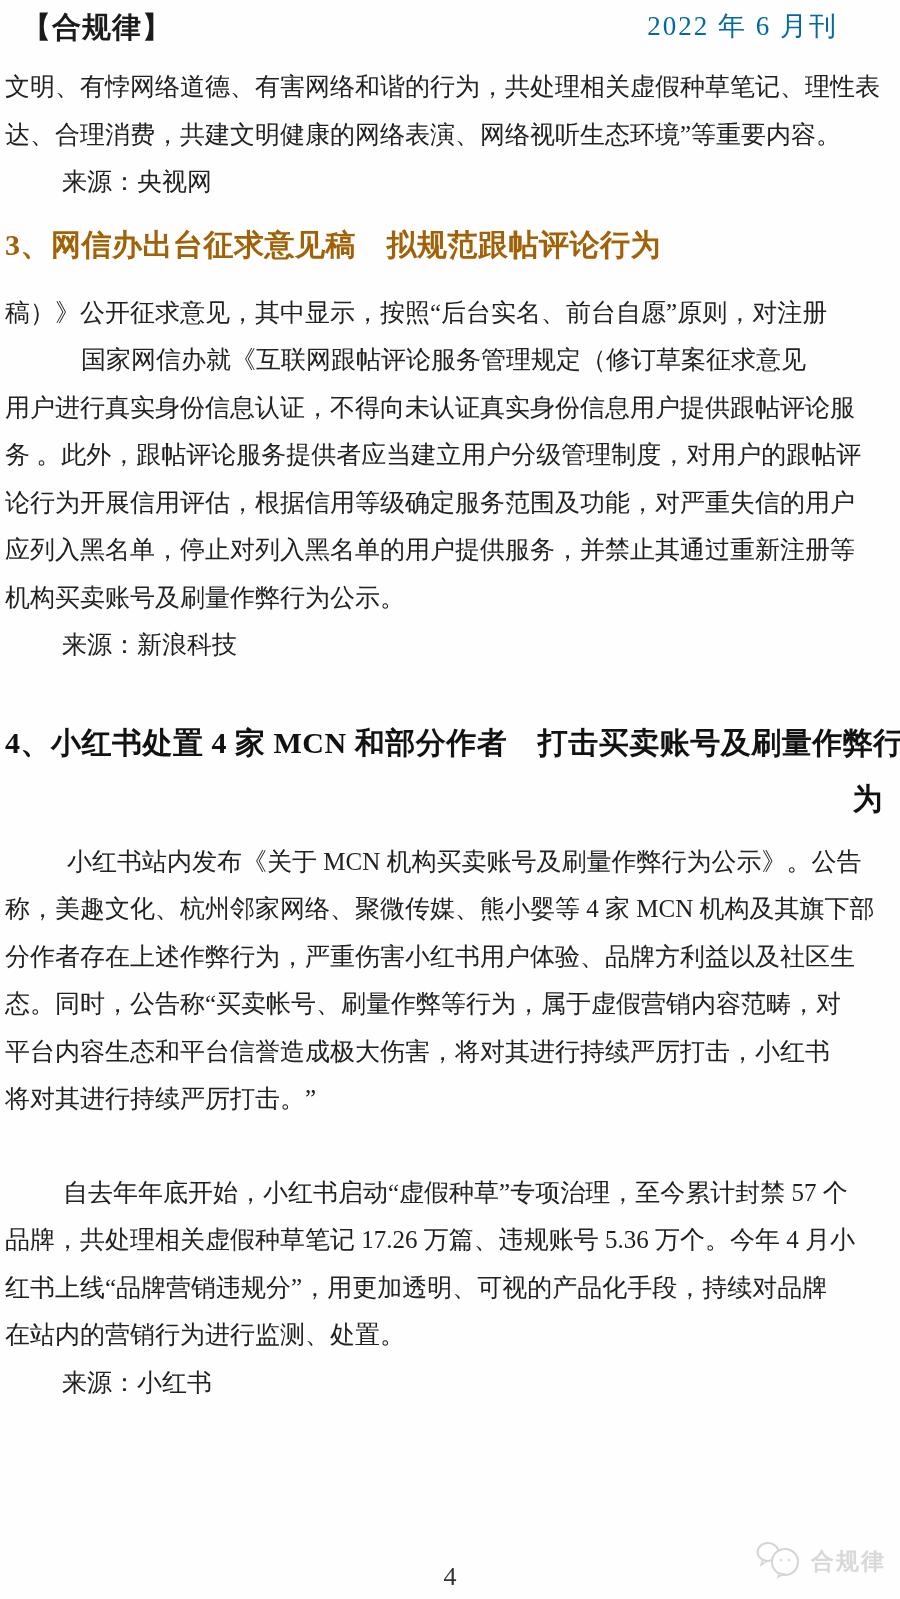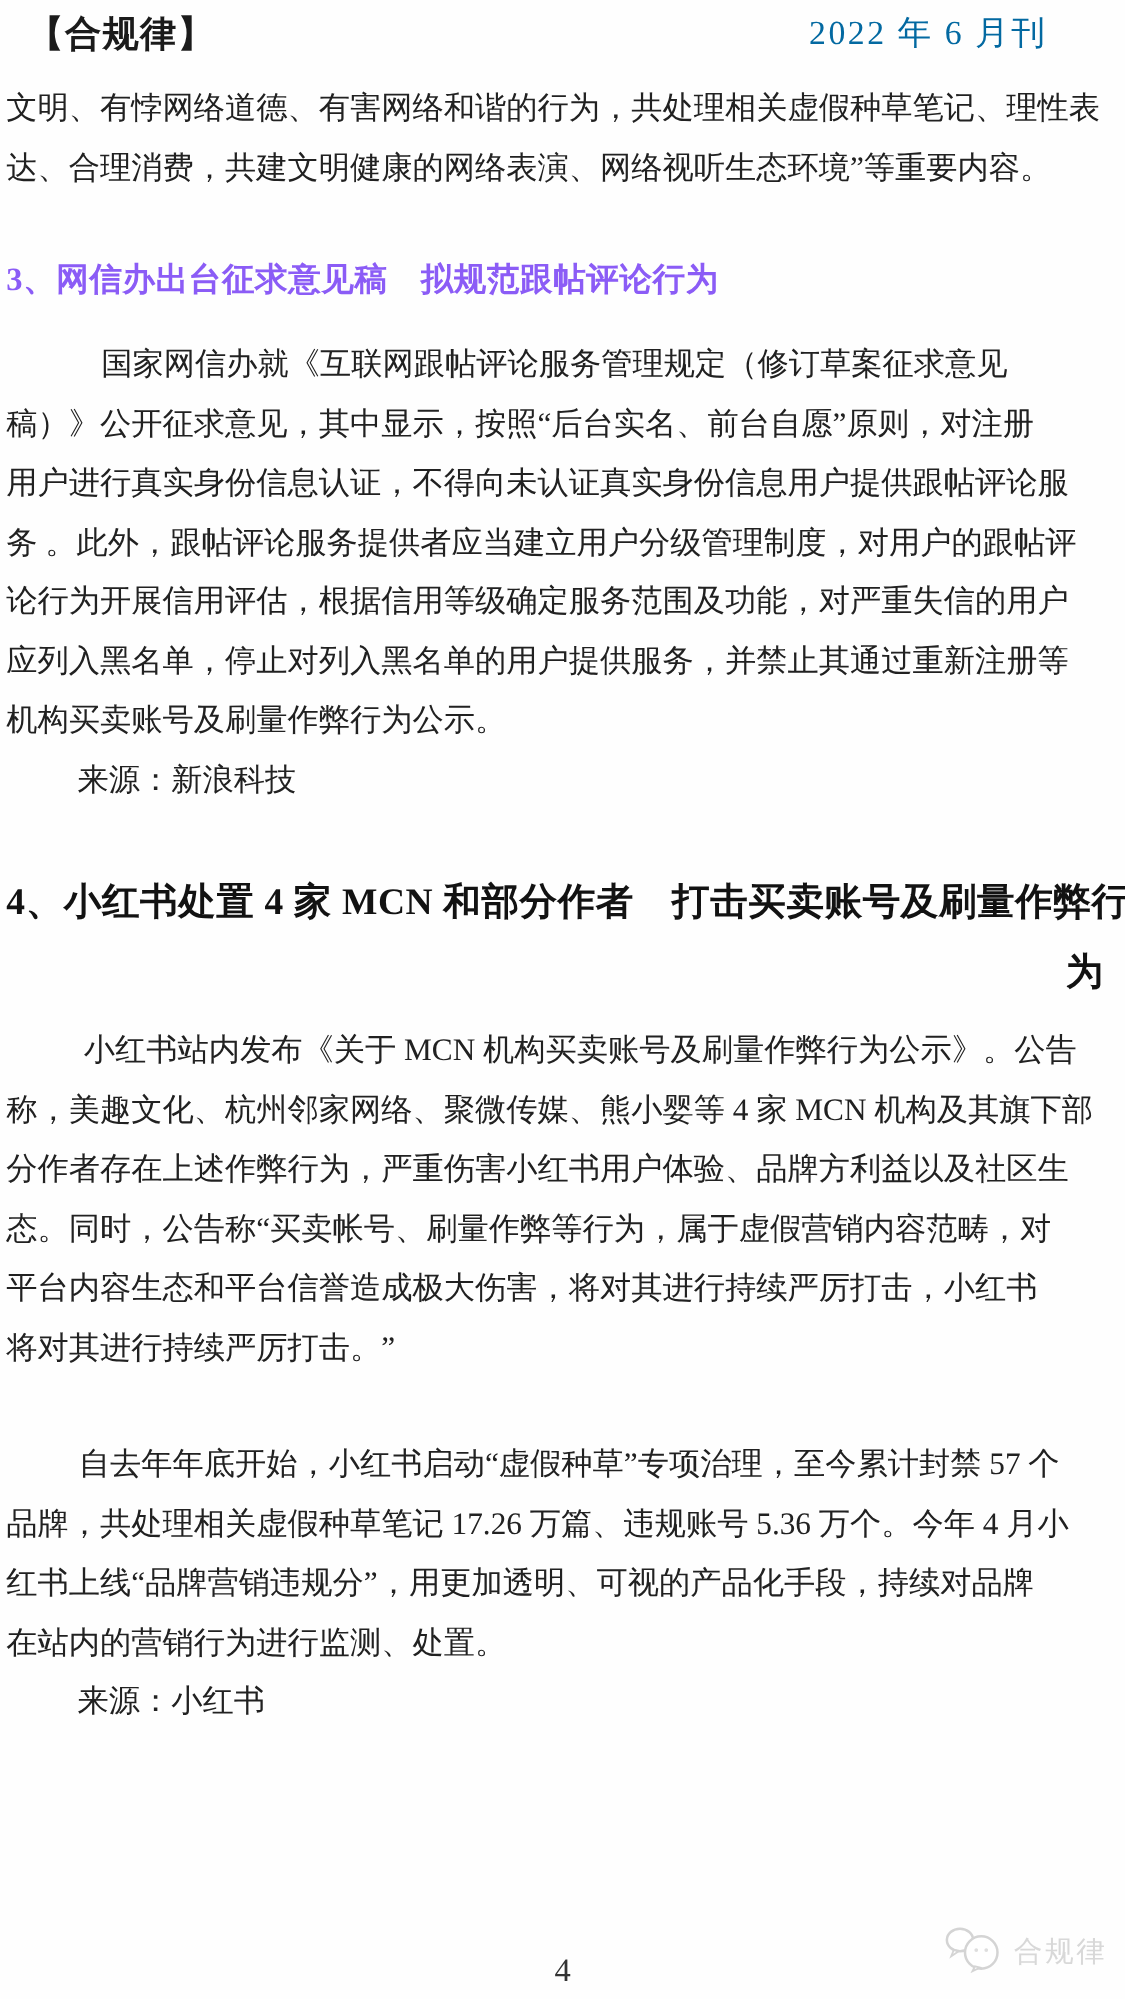--- a/index.html
+++ b/index.html
@@ -26,66 +26,67 @@
     position:absolute; top:63px; left:5px; width:878px;
   }
   .ln {
     font-size:25px; line-height:47.5px; white-space:nowrap; color:#212121;
   }
   .src { text-indent:57px; }
   .indent-lg { text-indent:76px; }
   .indent-md { text-indent:62px; }
   .indent-sm { text-indent:58px; }
   .h3 {
-    margin-top:45px; font-size:26px; font-weight:700; line-height:42px;
-    color:#8b5cf6; white-space:nowrap; letter-spacing:0.5px;
+    margin-top:18px; font-size:30px; font-weight:700; line-height:42px;
+    color:#a16207; white-space:nowrap; letter-spacing:0.5px;
   }
   .h4 { margin-top:46px; color:#121212; }
   .h4 .hl {
     font-size:30px; font-weight:700; line-height:56px;
     white-space:nowrap; letter-spacing:0.5px;text-align:right;
   }
   .p3 { margin-top:23px; }
   .p4a { margin-top:11px; }
   .p4b { margin-top:46px; }
   .footer-page {
     position:absolute; top:1562px; left:0; right:0;
     text-align:center; font-size:26px; color:#333333;
   }
   .logo {
     position:absolute; top:1539px; left:756px;
     display:flex; align-items:center; gap:7px;
   }
   .logo-text {
     font-family:"Liberation Sans","DejaVu Sans",sans-serif;
-    font-size:23px; font-weight:400; letter-spacing:2px; color:#d8d8d8;
+    font-size:23px; font-weight:700; letter-spacing:2px; color:#d8d8d8;
   }
 </style>
 </head>
 <body>
 
 <div class="page">
 
   <div class="header">
     <span class="brand">【合规律】</span>
     <span class="issue">2022 年 6 月刊</span>
   </div>
 
   <div class="content">
 
     <div>
       <div class="ln">文明、有悖网络道德、有害网络和谐的行为，共处理相关虚假种草笔记、理性表</div>
       <div class="ln">达、合理消费，共建文明健康的网络表演、网络视听生态环境”等重要内容。</div>
     </div>
+    <div class="ln src">来源：央视网</div>
 
     <div class="h3">3、网信办出台征求意见稿　拟规范跟帖评论行为</div>
 
     <div class="p3">
+      <div class="ln">稿）》公开征求意见，其中显示，按照“后台实名、前台自愿”原则，对注册</div>
       <div class="ln indent-lg">国家网信办就《互联网跟帖评论服务管理规定（修订草案征求意见</div>
-      <div class="ln">稿）》公开征求意见，其中显示，按照“后台实名、前台自愿”原则，对注册</div>
       <div class="ln">用户进行真实身份信息认证，不得向未认证真实身份信息用户提供跟帖评论服</div>
       <div class="ln">务 。此外，跟帖评论服务提供者应当建立用户分级管理制度，对用户的跟帖评</div>
       <div class="ln">论行为开展信用评估，根据信用等级确定服务范围及功能，对严重失信的用户</div>
       <div class="ln">应列入黑名单，停止对列入黑名单的用户提供服务，并禁止其通过重新注册等</div>
       <div class="ln">机构买卖账号及刷量作弊行为公示。</div>
     </div>
     <div class="ln src">来源：新浪科技</div>
 
     <div class="h4">
       <div class="hl">4、小红书处置 4 家 MCN 和部分作者　打击买卖账号及刷量作弊行</div>

